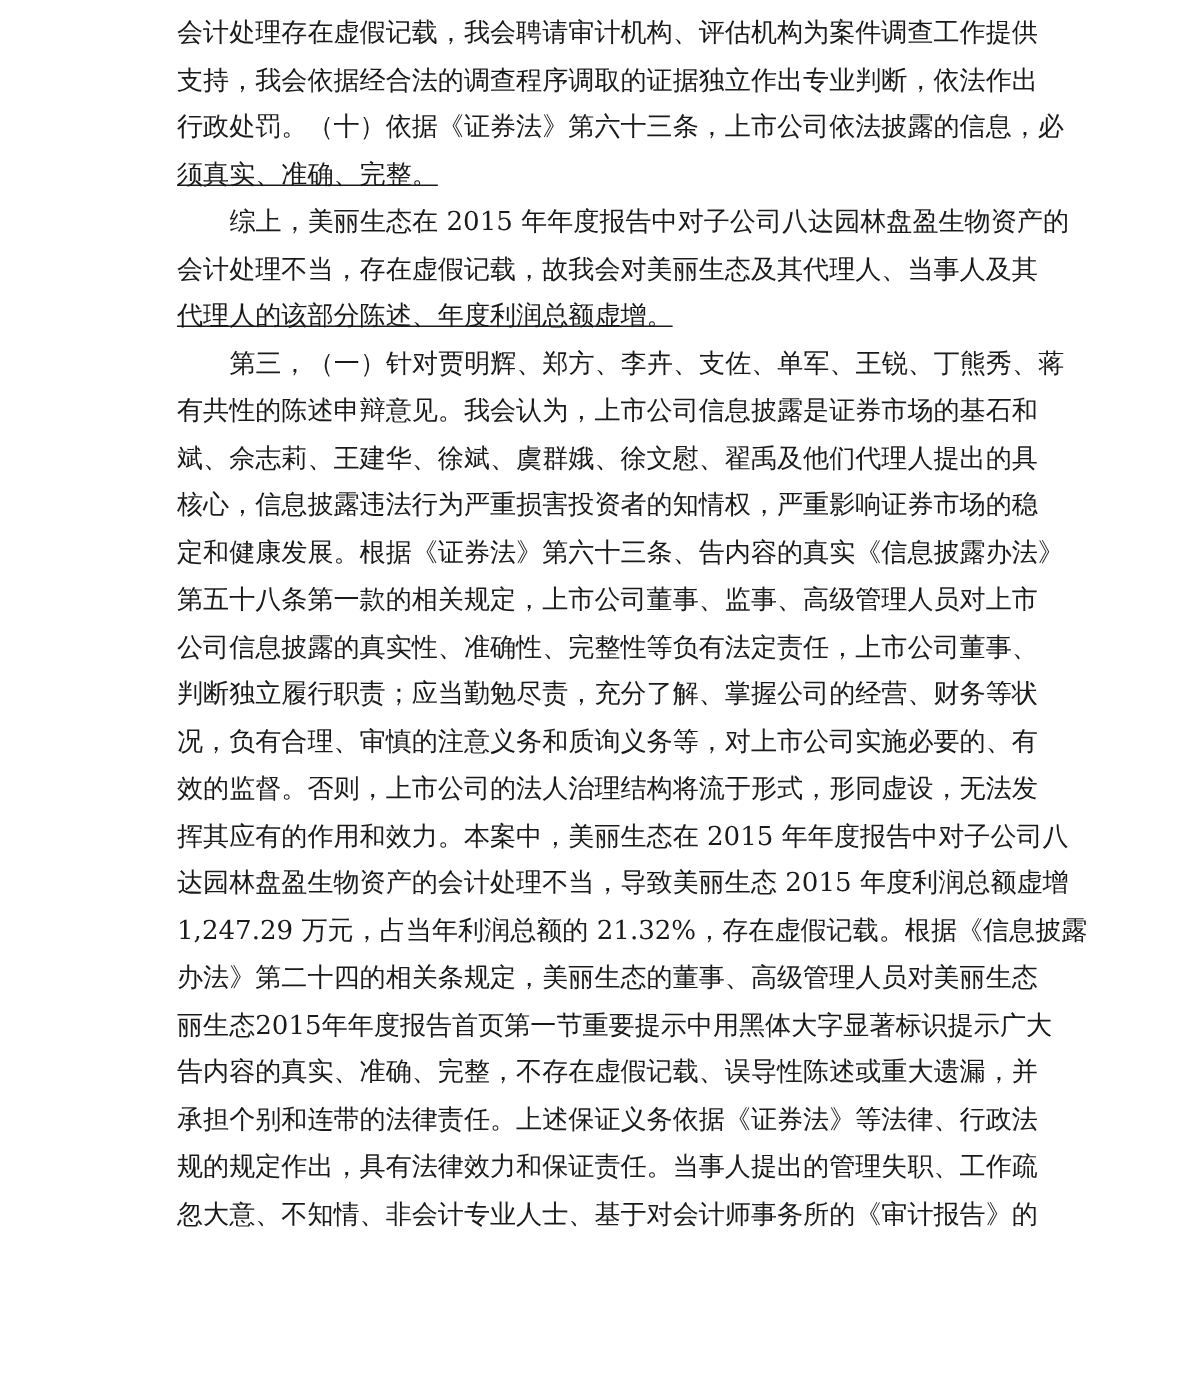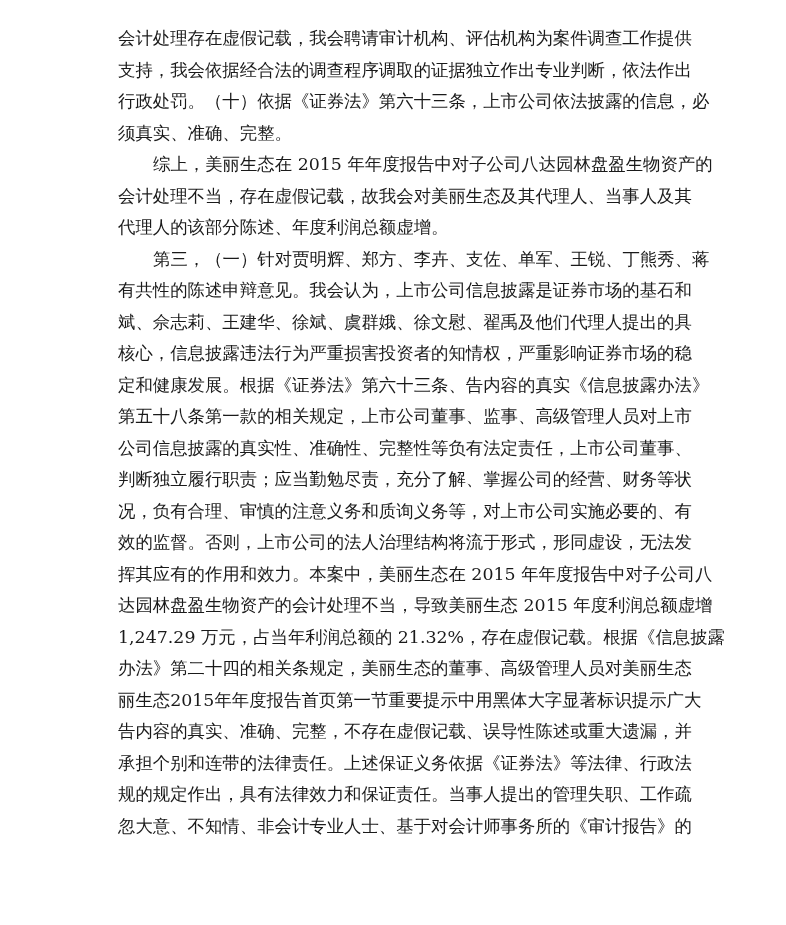--- a/index.html
+++ b/index.html
@@ -1,31 +1,31 @@
 <!DOCTYPE html>
 <html><head>
   <meta charset="utf-8">
   <style>
     html, body { margin: 0; padding: 0; background: #ffffff; }
     body { width: 786px; height: 925px; overflow: hidden; position: relative; }
     .page {
       position: absolute;
       left: 118px;
-      top: 23px;
+      top: 7px;
       width: 536px;
       font-family: "DejaVu Serif", "Liberation Serif", serif;
       font-size: 17.4px;
       line-height: 31.5px;
       color: #1a1a1a;
       text-align: justify;
       text-justify: inter-character;
     }
     .para { margin: 0; padding: 0; }
     .line { display: block; white-space: nowrap; text-align-last: justify; text-align: justify; }
-    .line.last { text-align-last: left; }
+    .line.last { text-align-last: left; text-decoration: underline; }
   </style>
 </head>
 <body>
 
 <div class="page">
   <div class="para">
     <span class="line">会计处理存在虚假记载，我会聘请审计机构、评估机构为案件调查工作提供</span>
     <span class="line">支持，我会依据经合法的调查程序调取的证据独立作出专业判断，依法作出</span>
     <span class="line">行政处罚。（十）依据《证券法》第六十三条，上市公司依法披露的信息，必</span>
     <span class="line last">须真实、准确、完整。</span>

